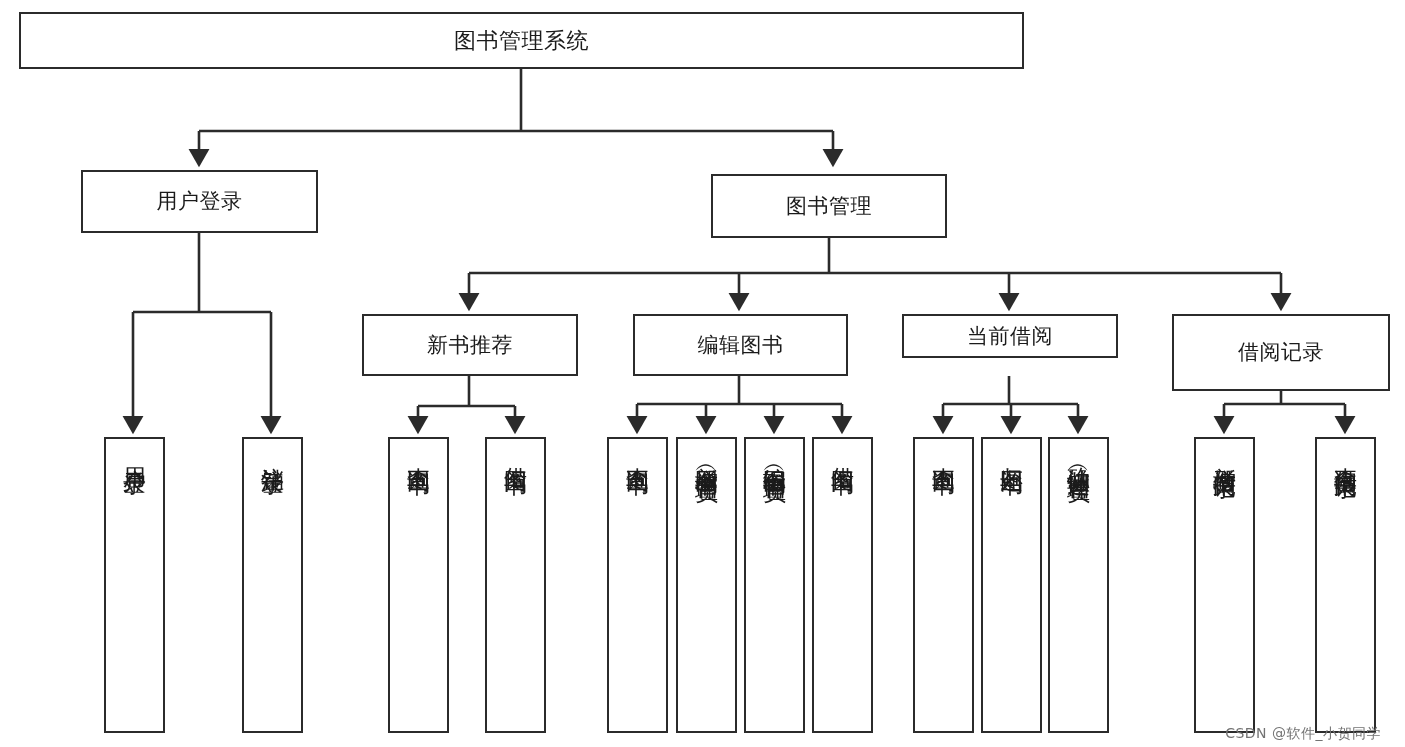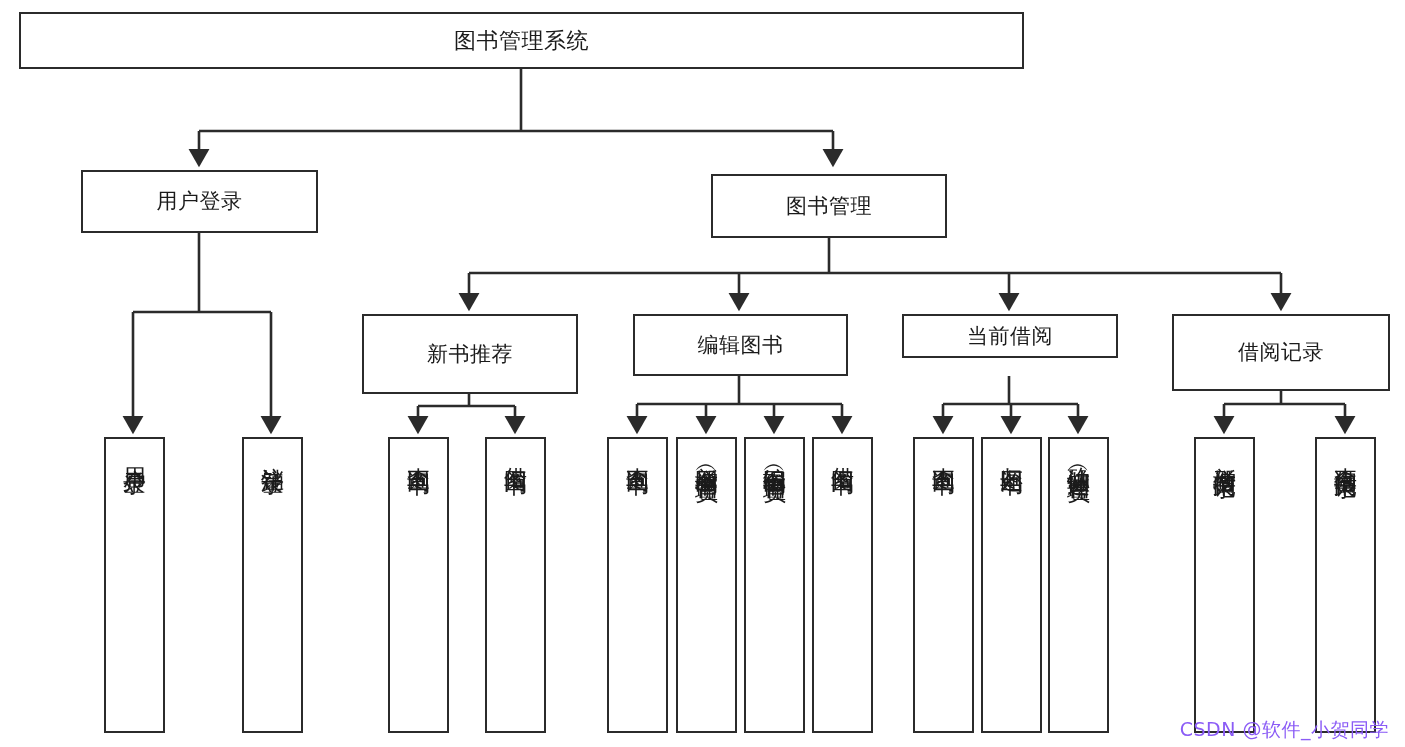--- a/index.html
+++ b/index.html
@@ -38,24 +38,24 @@
   }
   .node.vert .lbl{
     writing-mode:vertical-rl;
     text-orientation:upright;
     font-size:23px;
     line-height:1.18;
     letter-spacing:2px;
   }
   #watermark{
     position:absolute;
-    right:16px;
+    right:24px;
     bottom:4px;
-    font-size:19px;
-    color:#8b5cf6;
+    font-size:14px;
+    color:#737373;
     letter-spacing:0.5px;
     white-space:nowrap;
     pointer-events:none;
   }
 </style>
 </head>
 <body>
 
 <div id="stage">
 
@@ -114,21 +114,21 @@
   </div>
 
   <div class="node horiz" style="left:81px;top:170px;width:237px;height:63px;">
     <span class="lbl">用户登录</span>
   </div>
 
   <div class="node horiz" style="left:711px;top:174px;width:236px;height:64px;">
     <span class="lbl">图书管理</span>
   </div>
 
-  <div class="node horiz" style="left:362px;top:314px;width:216px;height:80px;">
+  <div class="node horiz" style="left:362px;top:314px;width:216px;height:62px;">
     <span class="lbl">新书推荐</span>
   </div>
 
   <div class="node horiz" style="left:633px;top:314px;width:215px;height:62px;">
     <span class="lbl">编辑图书</span>
   </div>
 
   <div class="node horiz" style="left:902px;top:314px;width:216px;height:44px;">
     <span class="lbl">当前借阅</span>
   </div>

